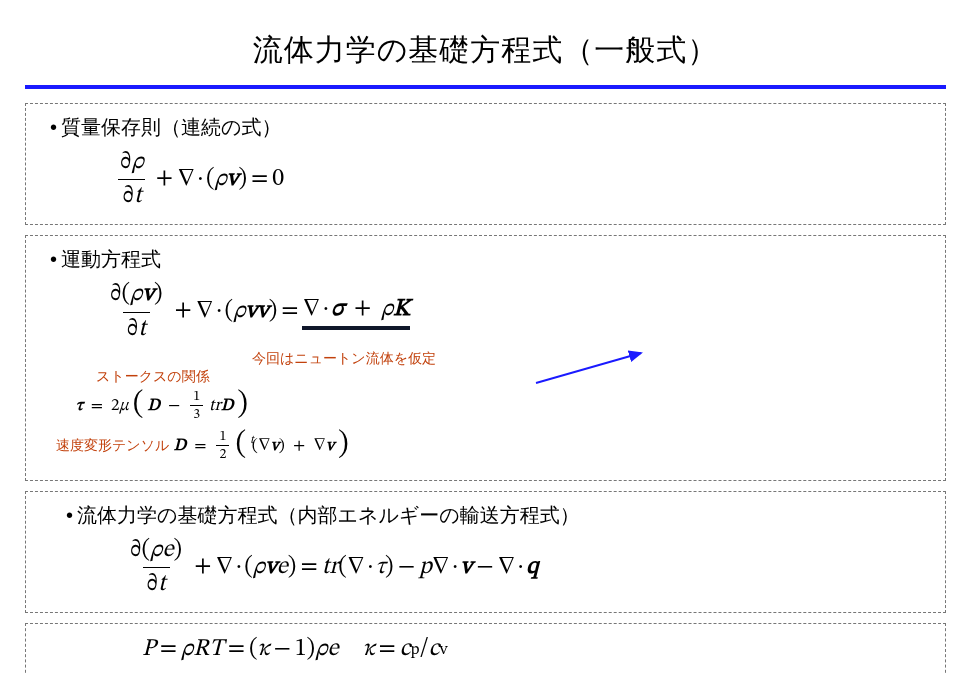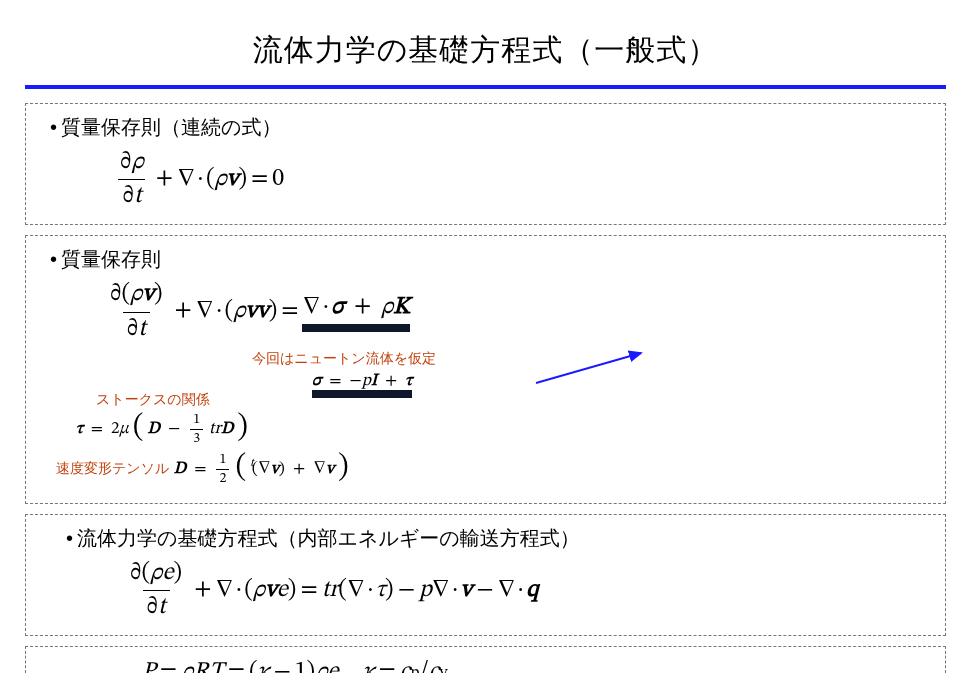--- a/index.html
+++ b/index.html
@@ -85,21 +85,21 @@
   .small-frac .num { padding: 0 3px 0 3px; }
   .small-frac .den { border-top: 1px solid #000; padding: 0 3px 0 3px; }
   .note {
     font-family: "Yu Gothic", "Meiryo", sans-serif;
     font-size: 14px;
     font-style: normal;
     color:#c2410c;
   }
   .bold { font-weight: bold; }
   .blue-under {
-    border-bottom: 8px solid #0f172a;
+    border-bottom: 4px solid #0f172a;
     padding-bottom: 1px;
   }
   .blk-momentum {
     padding-bottom: 16px;
   }
   .momentum-row {
     display:flex;
     align-items:flex-start;
     flex-direction:column;
   }
@@ -154,21 +154,21 @@
       <span class="up">(</span>
         <span>ρ</span>
         <span class="bold">v</span>
         <span class="up">)</span>
       <span class="op">=</span>
       <span class="up">0</span>
     </div>
   </div>
 
   <div class="block blk-momentum">
-    <div class="heading">質量保存則</div>
+    <div class="heading">運動方程式</div>
 
     <div class="momentum-row">
       <div class="momentum-main" style="margin-left:60px;">
         <div class="eq" style="margin-left:0">
           <span class="frac">
             <span class="num"><span class="up">∂</span><span class="up">(</span><span>ρ</span><span class="bold">v</span><span class="up">)</span></span>
             <span class="den"><span class="up">∂</span><span>t</span></span>
           </span>
           <span class="op">+</span>
           <span class="up">∇</span>
@@ -180,29 +180,20 @@
             <span class="up">)</span>
           <span class="op">=</span>
           <span class="blue-under">
             <span class="up">∇</span><span class="op" style="padding:0 2px">·</span><span class="bold">σ</span>
             <span class="op">+</span>
             <span>ρ</span><span class="bold">K</span>
           </span>
         </div>
         <div style="margin:4px 12px 0 150px;">
           <span class="note">今回はニュートン流体を仮定</span>
-        </div>
-        <div class="small-eq" style="margin:2px 0 0 210px;">
-          <span class="blue-under">
-            <span class="bold">σ</span>
-            <span class="op">=</span>
-            <span class="up">−</span><span>p</span><span class="bold">I</span>
-            <span class="op">+</span>
-            <span class="bold">τ</span>
-          </span>
         </div>
       </div>
 
       <div class="momentum-side">
         <div class="side-label note" style="margin:0 0 2px 40px;">ストークスの関係</div>
         <div class="small-eq" style="margin-left:20px;">
           <span class="bold">τ</span>
           <span class="op">=</span>
           <span class="up">2</span><span>μ</span>
           <span class="bigparen-l">(</span>

